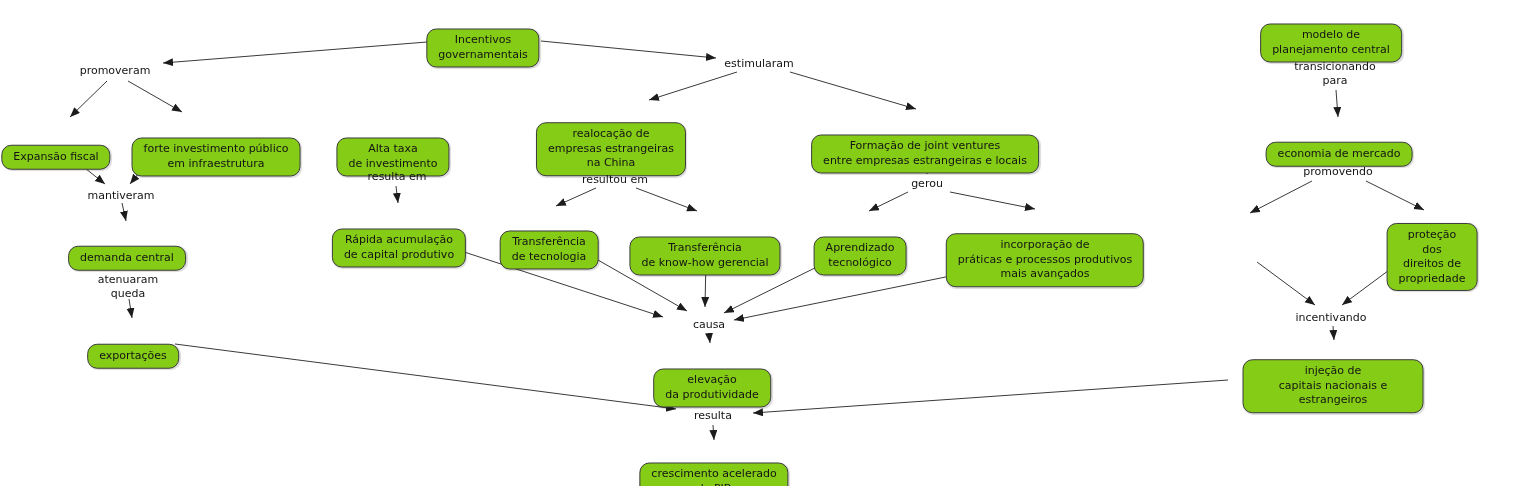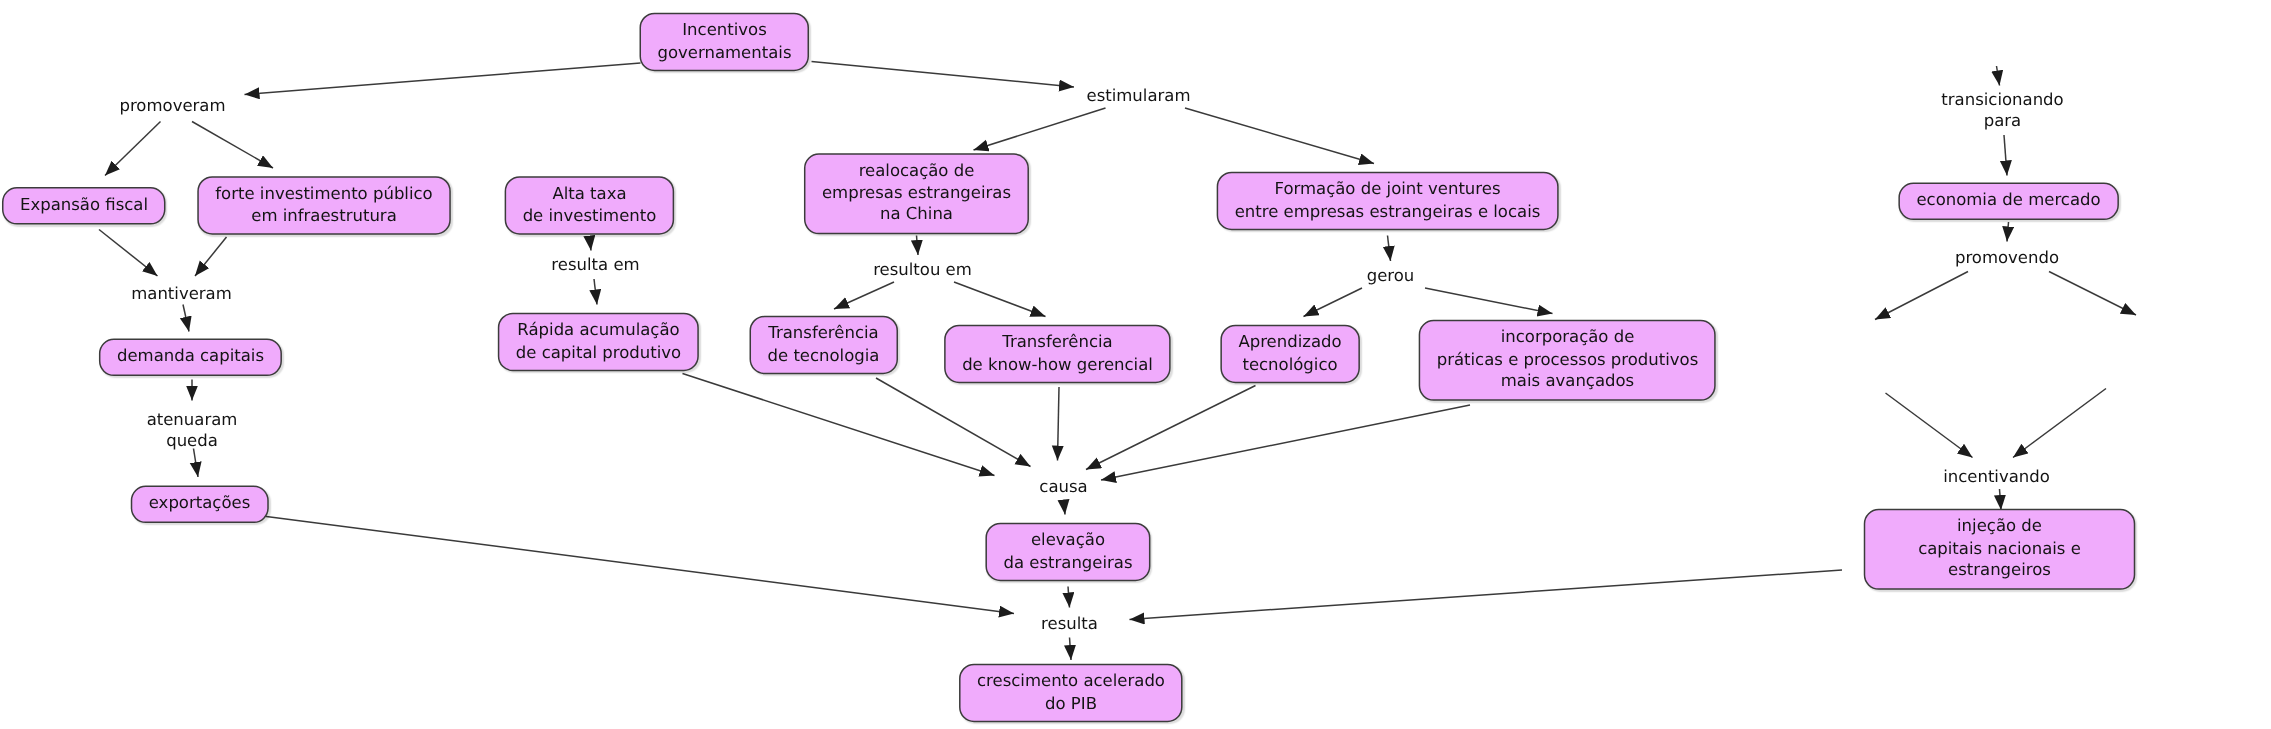--- a/index.html
+++ b/index.html
@@ -8,30 +8,31 @@
     width:1514px;height:486px;
     background:#ffffff;
     font-family:"DejaVu Sans","Liberation Sans",sans-serif;
     overflow:hidden;
   }
   .edges{position:absolute;left:0;top:0;width:1514px;height:486px;}
   .edges line{stroke:#3a3a3a;stroke-width:1;}
   .node{
     position:absolute;
     transform:translate(-50%,-50%);
-    background:#f0abfc;
+    background:#84cc16;
     border:1px solid #3c3c3c;
     border-radius:10px;
     padding:4px 11px;
     font-size:11px;
     line-height:1.32;
     color:#141414;
     text-align:center;
     white-space:pre-line;
     box-shadow:1px 1px 1px rgba(0,0,0,0.14);
+    margin-top:20px;
   }
   .phrase{
     position:absolute;
     transform:translate(-50%,-50%);
     font-size:11px;
     line-height:1.25;
     color:#141414;
     text-align:center;
     white-space:pre-line;
   }
@@ -88,41 +89,45 @@
 
   <div class="node" style="left:483px;top:28px">Incentivos
 governamentais</div>
   <div class="node" style="left:56px;top:137px">Expansão fiscal</div>
   <div class="node" style="left:216px;top:137px">forte investimento público
 em infraestrutura</div>
   <div class="node" style="left:393px;top:137px">Alta taxa
 de investimento</div>
   <div class="node" style="left:399px;top:228px">Rápida acumulação
 de capital produtivo</div>
-  <div class="node" style="left:127px;top:238px">demanda capitais</div>
+  <div class="node" style="left:127px;top:238px">demanda central</div>
   <div class="node" style="left:133px;top:336px">exportações</div>
   <div class="node" style="left:611px;top:129px">realocação de
 empresas estrangeiras
 na China</div>
   <div class="node" style="left:549px;top:230px">Transferência
 de tecnologia</div>
   <div class="node" style="left:705px;top:236px">Transferência
 de know-how gerencial</div>
   <div class="node" style="left:925px;top:134px">Formação de joint ventures
 entre empresas estrangeiras e locais</div>
   <div class="node" style="left:860px;top:236px">Aprendizado
 tecnológico</div>
   <div class="node" style="left:1045px;top:240px">incorporação de
 práticas e processos produtivos
 mais avançados</div>
   <div class="node" style="left:712px;top:368px">elevação
-da estrangeiras</div>
+da produtividade</div>
   <div class="node" style="left:714px;top:462px">crescimento acelerado
 do PIB</div>
+  <div class="node" style="left:1331px;top:23px">modelo de
+planejamento central</div>
   <div class="node" style="left:1339px;top:134px">economia de mercado</div>
+  <div class="node" style="left:1432px;top:237px">proteção dos
+direitos de propriedade</div>
   <div class="node" style="left:1333px;top:366px">injeção de
 capitais nacionais e estrangeiros</div>
 
   <div class="phrase" style="left:115px;top:71px">promoveram</div>
   <div class="phrase" style="left:759px;top:64px">estimularam</div>
   <div class="phrase" style="left:121px;top:196px">mantiveram</div>
   <div class="phrase" style="left:128px;top:287px">atenuaram
 queda</div>
   <div class="phrase" style="left:397px;top:177px">resulta em</div>
   <div class="phrase" style="left:615px;top:180px">resultou em</div>

